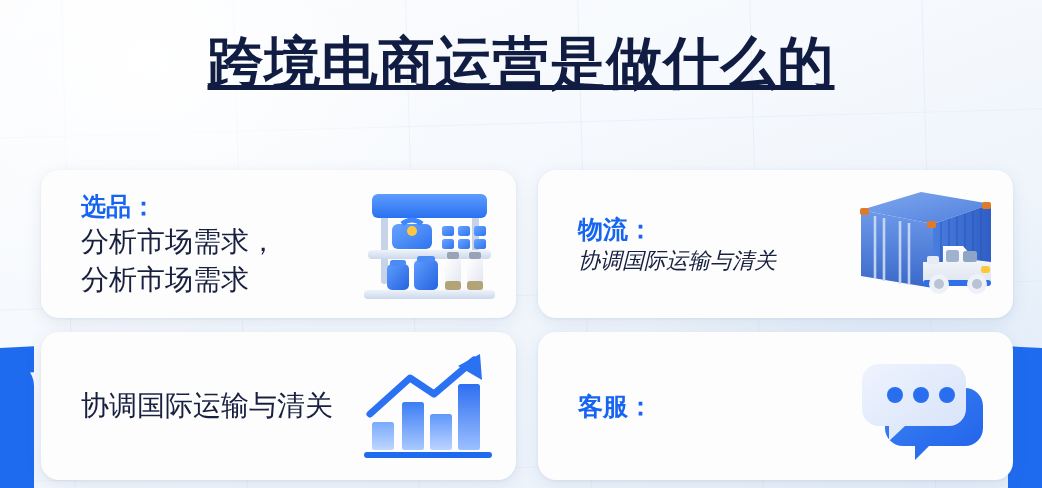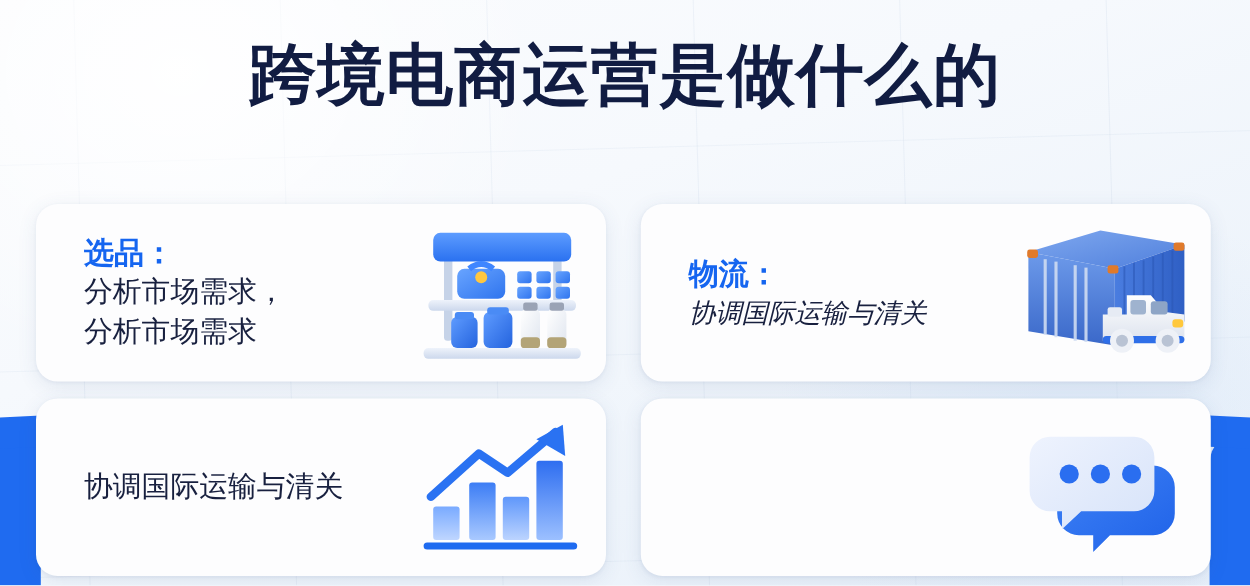--- a/index.html
+++ b/index.html
@@ -52,26 +52,27 @@
 
   
   #page-title {
     position:absolute; top:32px; left:0; width:100%;
     text-align:center;
     font-size:56px; line-height:1.12;
     font-weight:bold;
     color:#111c42;
     letter-spacing:1px;
     white-space:nowrap;
+    text-decoration:underline;
   }
 
   
   #cards-grid {
     position:absolute;
-    left:30px; top:170px; right:33px;
+    left:41px; top:170px; right:33px;
     display:grid;
     grid-template-columns: 475px 475px;
     grid-template-rows: 148px 148px;
     column-gap:22px; row-gap:14px;
     justify-content:space-between;
   }
   .card {
     background:#fdfdfe;
     border-radius:18px;
     box-shadow: 0 4px 16px rgba(60,90,140,.10), 0 1px 3px rgba(60,90,140,.07);
@@ -83,21 +84,21 @@
   .card-text { flex:0 1 auto; min-width:0; }
   .card-head {
     color:#1565f0;
     font-weight:bold;
     font-size:25px;
     line-height:1.32;
     white-space:nowrap;
   }
   .card-body {
     color:#18203f;
-    font-size:24px;
+    font-size:28px;
     line-height:1.34;
     white-space:nowrap;
   }
   .card-icon {
     flex:0 0 auto;
     margin-left:auto;
     width:150px; height:120px;
     display:flex; align-items:center; justify-content:center;
   }
   .card-wide .card-body { font-size:22px;font-style:italic; }
@@ -285,20 +286,21 @@
         <rect x="10" y="106" width="128" height="6" rx="3" fill="#1f6bf0"></rect>
 
         <polyline points="16,68 56,32 80,48 120,14" fill="none" stroke="#2a72f2" stroke-width="7" stroke-linecap="round" stroke-linejoin="round"></polyline>
         <polygon points="126,8 128,34 104,20" fill="#2a72f2"></polygon>
       </svg>
     </div>
   </div>
 
   <div class="card card-wide">
     <div class="card-text">
+      <div class="card-head">客服：</div>
     </div>
     <div class="card-icon">
       <svg viewBox="0 0 150 120" width="150" height="120" aria-hidden="true">
         <defs>
           <linearGradient id="g-bub-back" x1="0" y1="0" x2="1" y2="1">
             <stop offset="0%" stop-color="#3f82f6"></stop>
               <stop offset="100%" stop-color="#1f62e8"></stop>
           </linearGradient>
           <linearGradient id="g-bub-front" x1="0" y1="0" x2="1" y2="1">
             <stop offset="0%" stop-color="#eef3fe"></stop>

